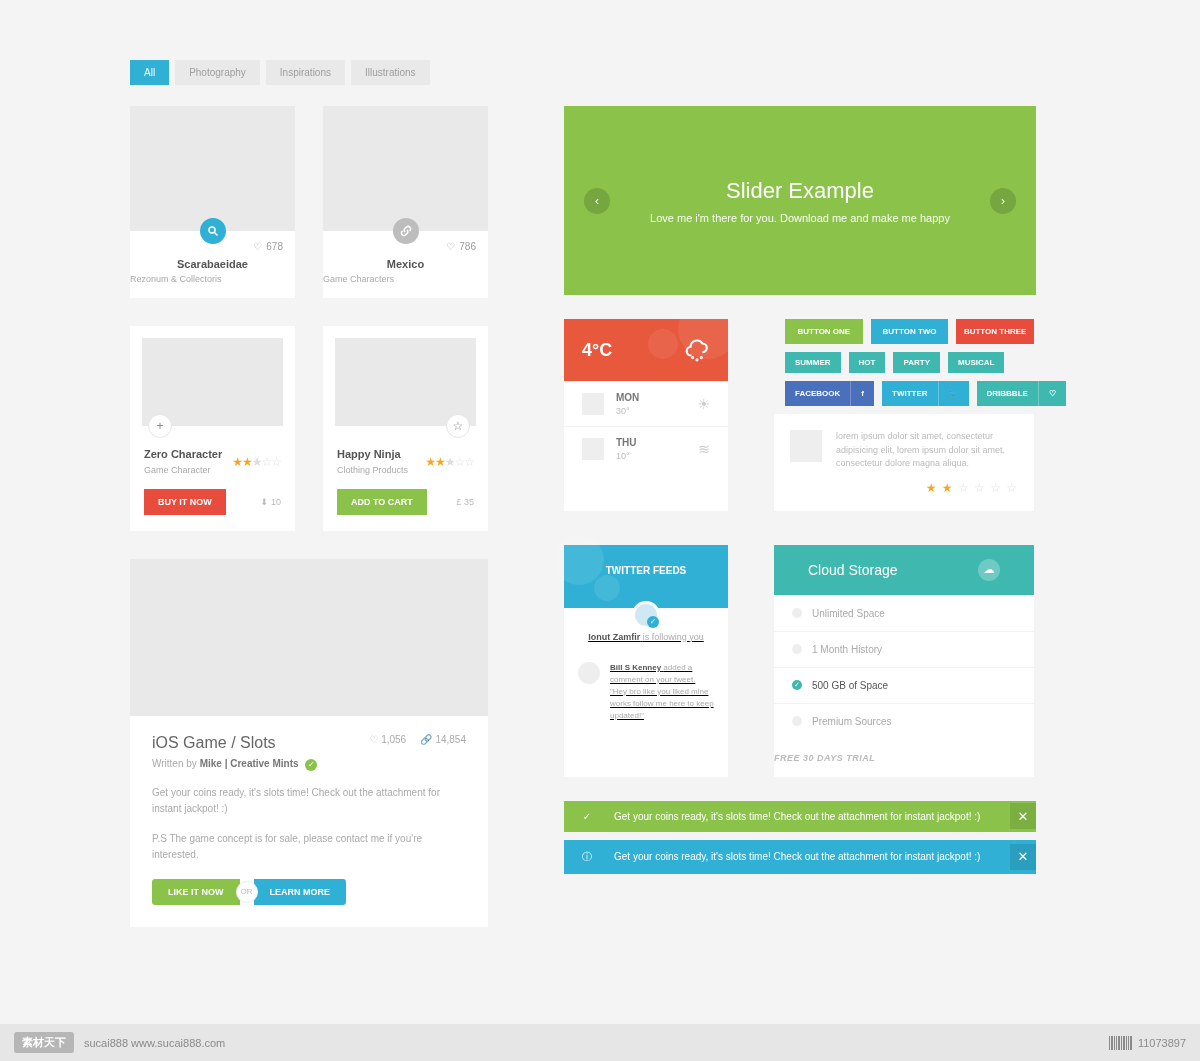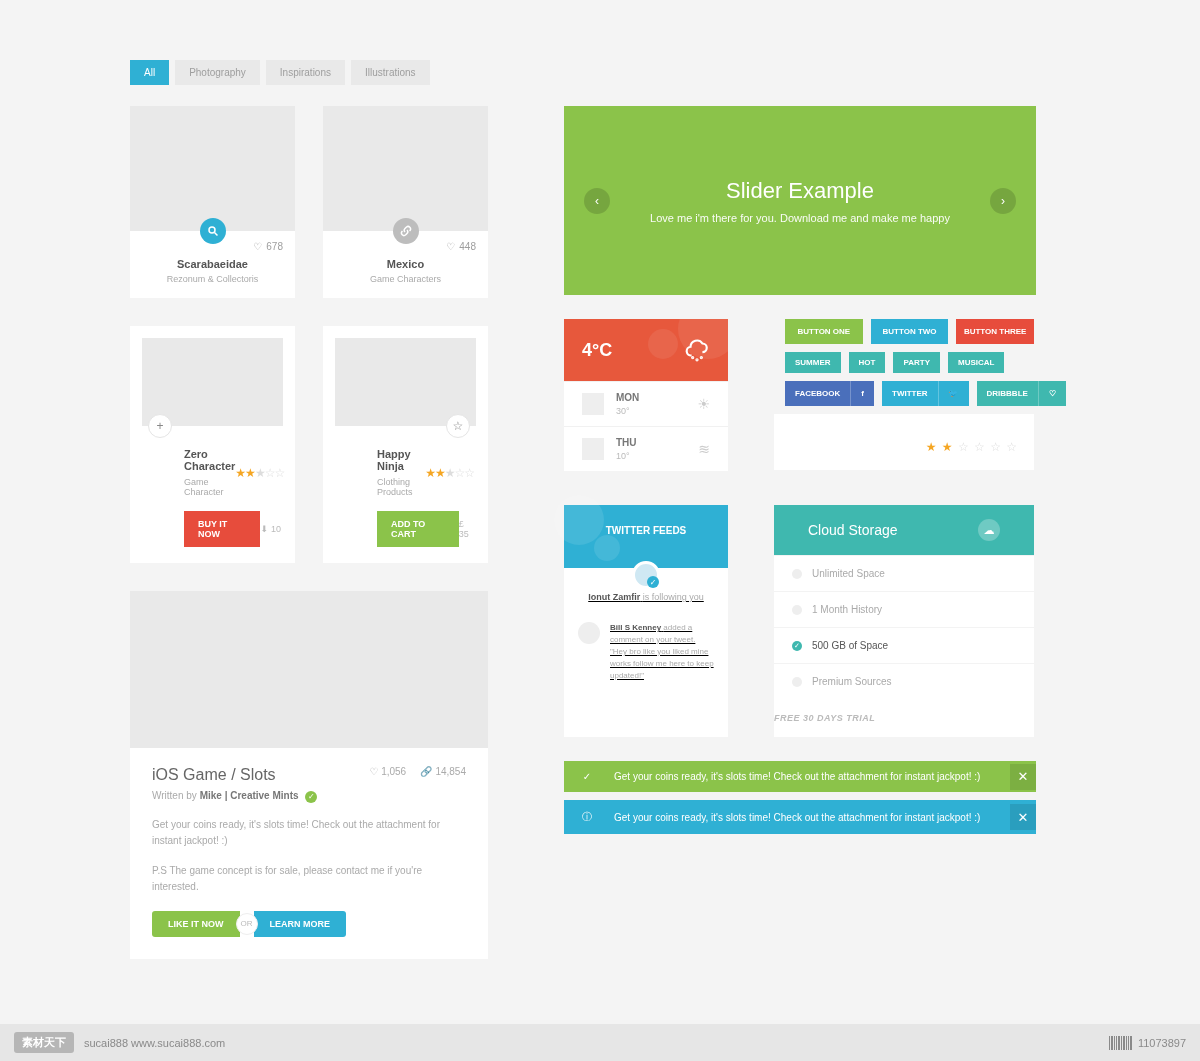--- a/index.html
+++ b/index.html
@@ -14,31 +14,31 @@
 
 
 .left-col { position:absolute; left:130px; top:106px; width:360px; }
 .cards-grid { display:flex; flex-wrap:wrap; gap:28px; }
 .card { background:#fff; width:165px; }
 .card .img { background:#e9e9e9; height:125px; position:relative; }
 .card .badge { position:absolute; width:26px; height:26px; border-radius:50%; background:#2fb0d4; color:#fff; display:flex; align-items:center; justify-content:center; left:50%; bottom:-13px; transform:translateX(-50%); font-size:12px; }
 .card .badge.gray { background:#bdbdbd; }
 .card .like-row { display:flex; justify-content:flex-end; align-items:center; gap:4px; padding:10px 12px 0 12px; color:#9e9e9e; font-size:10px; }
 .card .title { text-align:center; font-weight:bold; font-size:11px; color:#555; margin-top:6px; }
-.card .subtitle { text-align:center; font-size:9px; color:#aaa; padding:4px 0 14px 0; }
+.card .subtitle { font-size:9px; color:#aaa; padding:4px 0 14px 0; }
 
 .card2 { background:#fff; width:165px; }
 .card2 .img { background:#e9e9e9; height:88px; margin:12px 12px 0 12px; position:relative; }
 .card2 .circ { position:absolute; width:24px; height:24px; border-radius:50%; background:#fff; border:1px solid #e5e5e5; display:flex; align-items:center; justify-content:center; bottom:-12px; color:#888; font-size:12px; }
 .card2 .circ.left { left:6px; }
 .card2 .circ.right { right:6px; }
 .card2 .body { padding:22px 14px 16px 14px; }
 .card2 .pname { font-weight:bold; font-size:11px; color:#555; }
 .card2 .pcat { font-size:9px; color:#aaa; margin-top:5px; }
-.card2 .row { display:flex; align-items:center; justify-content:space-between;margin-left:40px; }
+.card2 .row { display:flex; align-items:center; justify-content:space-between; }
 .card2 .btn { color:#fff; font-size:9px; font-weight:bold; padding:8px 14px; cursor:pointer; }
 .btn-red { background:#e74c3c; }
 .btn-green { background:#8bc34a; }
 .stars { color:#ddd; font-size:12px; letter-spacing:-1px; }
 .stars .on { color:#f5a623; }
 .small-meta { color:#bbb; font-size:9px; display:flex; align-items:center; gap:3px; }
 
 
 .big-card { background:#fff; width:358px; margin-top:28px; }
 .big-card .img { background:#e9e9e9; height:157px; }
@@ -175,21 +175,21 @@
         <div class="img">
           <div class="badge gray">
             <svg width="12" height="12" viewBox="0 0 24 24" fill="none" stroke="#fff" stroke-width="3">
                 <path d="M10 14a5 5 0 0 1 0-7l3-3a5 5 0 0 1 7 7l-1 1"></path>
                 <path d="M14 10a5 5 0 0 1 0 7l-3 3a5 5 0 0 1-7-7l1-1"></path>
               </svg>
           </div>
         </div>
         <div class="like-row">
           <span>♡</span>
-          <span>448</span>
+          <span>786</span>
         </div>
         <div class="title">Mexico</div>
         <div class="subtitle">Game Characters</div>
       </div>
 
       <div class="card2">
         <div class="img">
           <div class="circ left">+</div>
         </div>
         <div class="body">
@@ -321,20 +321,24 @@
           <div class="social-btn sb-tw">
               <span class="lab">TWITTER</span>
               <span class="ic">🐦</span>
             </div>
           <div class="social-btn sb-dr">
               <span class="lab">DRIBBBLE</span>
               <span class="ic">♡</span>
             </div>
         </div>
         <div class="review">
+          <div class="rrow">
+            <div class="rimg"></div>
+            <div class="rtxt">lorem ipsum dolor sit amet, consectetur adipisicing elit, lorem ipsum dolor sit amet, consectetur dolore magna aliqua.</div>
+          </div>
           <div class="rstars"><span class="on">★ ★</span> <span class="off">☆ ☆ ☆ ☆</span></div>
         </div>
       </div>
     </div>
 
     <div class="row4">
       <div class="twitter">
         <div class="thdr">
           <span class="bub" style="width:50px;height:50px;left:-10px;top:-10px;"></span>
           <span class="bub" style="width:26px;height:26px;left:30px;top:30px;"></span>

